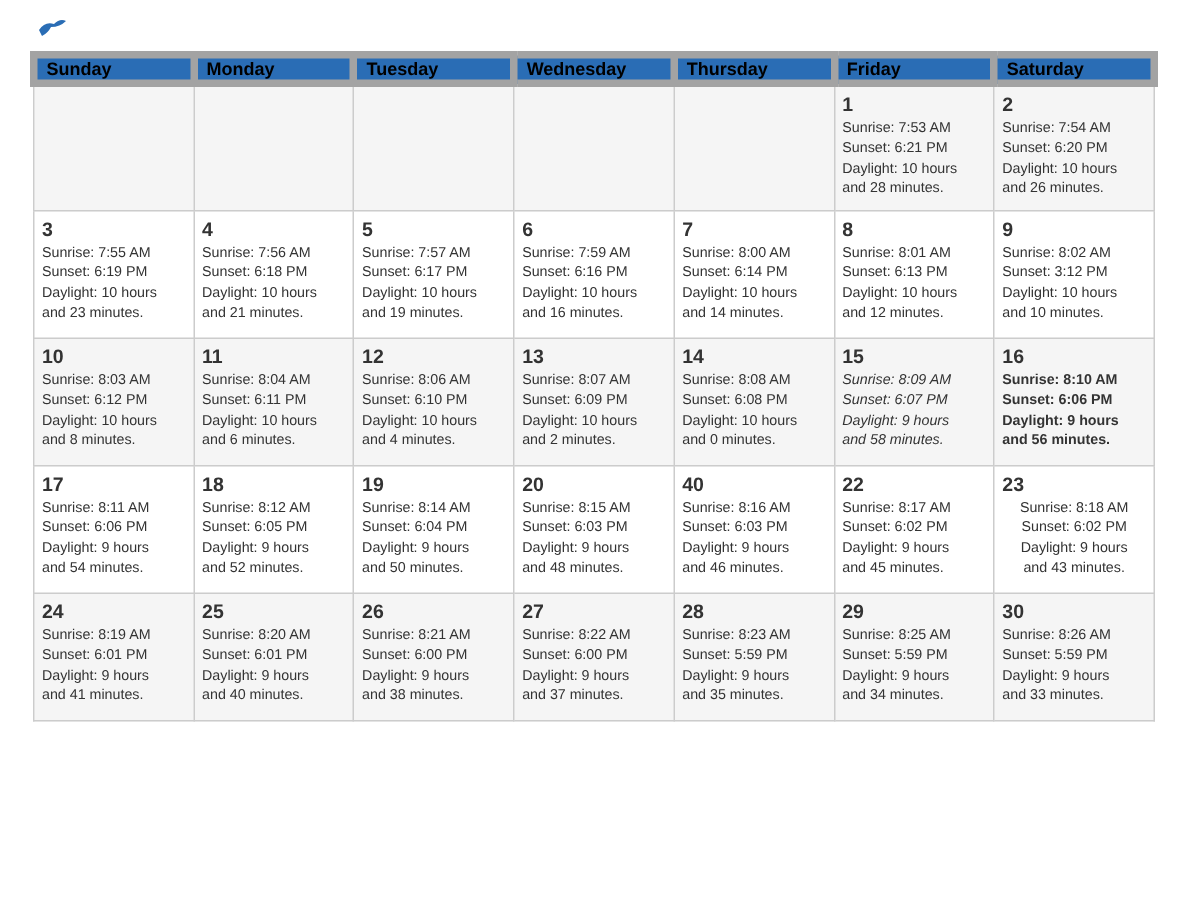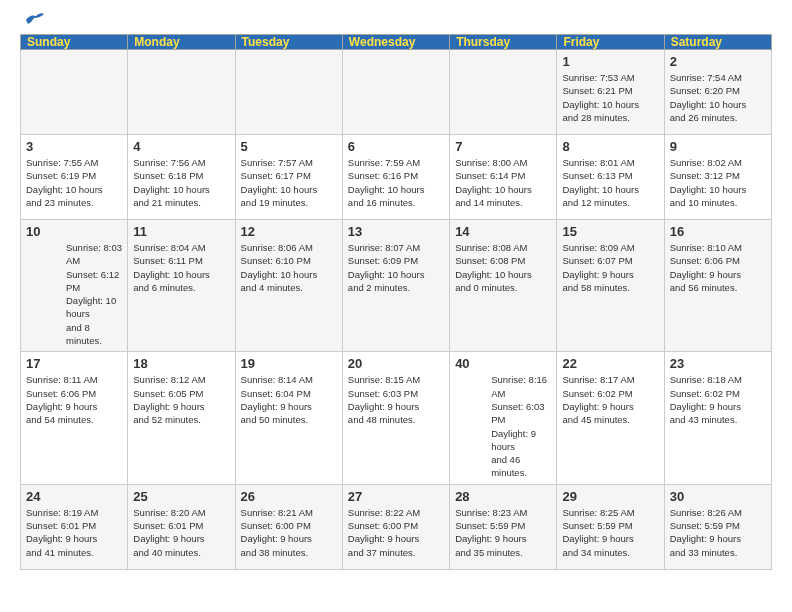--- a/index.html
+++ b/index.html
@@ -38,25 +38,25 @@
       font-size: 14px;
       color: #555;
     }
     table {
       width: 100%;
       border-collapse: collapse;
       table-layout: fixed;
     }
     thead th {
       background-color: #2a6db5;
-      color: #fde047;
+      color: #000000;
       font-size: 12px;
       font-weight: bold;
       padding: 0 6px;
-      border: 1px solid #a3a3a3;
+      border: 5px solid #a3a3a3;
       text-align: left;
     }
     tbody td {
       vertical-align: top;
       border: 1px solid #ccc;
       padding: 4px 5px;
       font-size: 10px;
       color: #333;
       height: 85px;
       background: #fff;
@@ -184,21 +184,21 @@
             <span class="day-num">9</span>
             <div class="day-detail" style="white-space: pre-line;">Sunrise: 8:02 AM
 Sunset: 3:12 PM
 Daylight: 10 hours
 and 10 minutes.</div>
           </td>
         </tr>
         <tr>
           <td>
             <span class="day-num">10</span>
-            <div class="day-detail" style="white-space: pre-line; margin-left: 40px;">Sunrise: 8:03 AM
+            <div class="day-detail" style="white-space: pre-line;">Sunrise: 8:03 AM
 Sunset: 6:12 PM
 Daylight: 10 hours
 and 8 minutes.</div>
           </td>
           <td>
             <span class="day-num">11</span>
             <div class="day-detail" style="white-space: pre-line;">Sunrise: 8:04 AM
 Sunset: 6:11 PM
 Daylight: 10 hours
 and 6 minutes.</div>
@@ -219,28 +219,28 @@
           </td>
           <td>
             <span class="day-num">14</span>
             <div class="day-detail" style="white-space: pre-line;">Sunrise: 8:08 AM
 Sunset: 6:08 PM
 Daylight: 10 hours
 and 0 minutes.</div>
           </td>
           <td>
             <span class="day-num">15</span>
-            <div class="day-detail" style="white-space: pre-line;">Sunrise: 8:09 AM
+            <div class="day-detail" style="white-space: pre-line; font-style: italic;">Sunrise: 8:09 AM
 Sunset: 6:07 PM
 Daylight: 9 hours
 and 58 minutes.</div>
           </td>
           <td>
             <span class="day-num">16</span>
-            <div class="day-detail" style="white-space: pre-line;">Sunrise: 8:10 AM
+            <div class="day-detail" style="white-space: pre-line; font-weight: bold;">Sunrise: 8:10 AM
 Sunset: 6:06 PM
 Daylight: 9 hours
 and 56 minutes.</div>
           </td>
         </tr>
         <tr>
           <td>
             <span class="day-num">17</span>
             <div class="day-detail" style="white-space: pre-line;">Sunrise: 8:11 AM
 Sunset: 6:06 PM
@@ -263,35 +263,35 @@
           </td>
           <td>
             <span class="day-num">20</span>
             <div class="day-detail" style="white-space: pre-line;">Sunrise: 8:15 AM
 Sunset: 6:03 PM
 Daylight: 9 hours
 and 48 minutes.</div>
           </td>
           <td>
             <span class="day-num">40</span>
-            <div class="day-detail" style="white-space: pre-line; margin-left: 36px;">Sunrise: 8:16 AM
+            <div class="day-detail" style="white-space: pre-line;">Sunrise: 8:16 AM
 Sunset: 6:03 PM
 Daylight: 9 hours
 and 46 minutes.</div>
           </td>
           <td>
             <span class="day-num">22</span>
             <div class="day-detail" style="white-space: pre-line;">Sunrise: 8:17 AM
 Sunset: 6:02 PM
 Daylight: 9 hours
 and 45 minutes.</div>
           </td>
           <td>
             <span class="day-num">23</span>
-            <div class="day-detail" style="white-space: pre-line;">Sunrise: 8:18 AM
+            <div class="day-detail" style="white-space: pre-line; text-align: center;">Sunrise: 8:18 AM
 Sunset: 6:02 PM
 Daylight: 9 hours
 and 43 minutes.</div>
           </td>
         </tr>
         <tr>
           <td>
             <span class="day-num">24</span>
             <div class="day-detail" style="white-space: pre-line;">Sunrise: 8:19 AM
 Sunset: 6:01 PM

